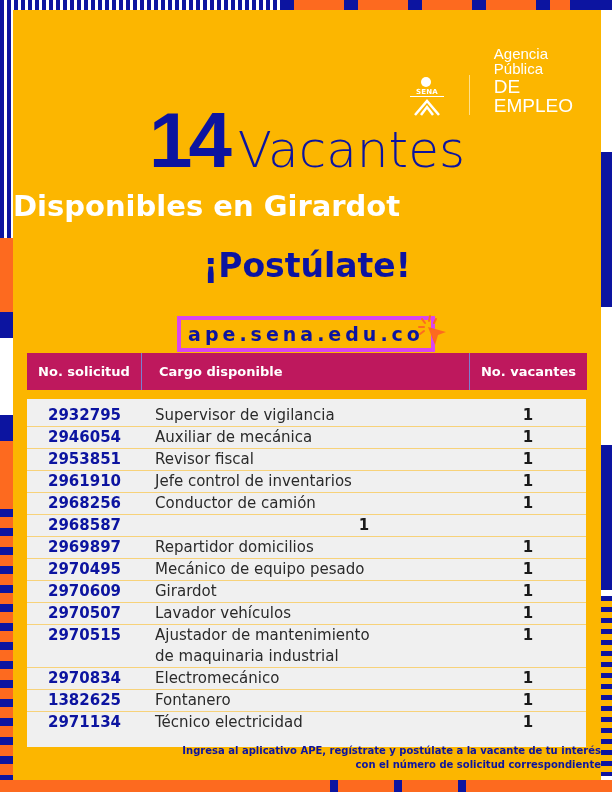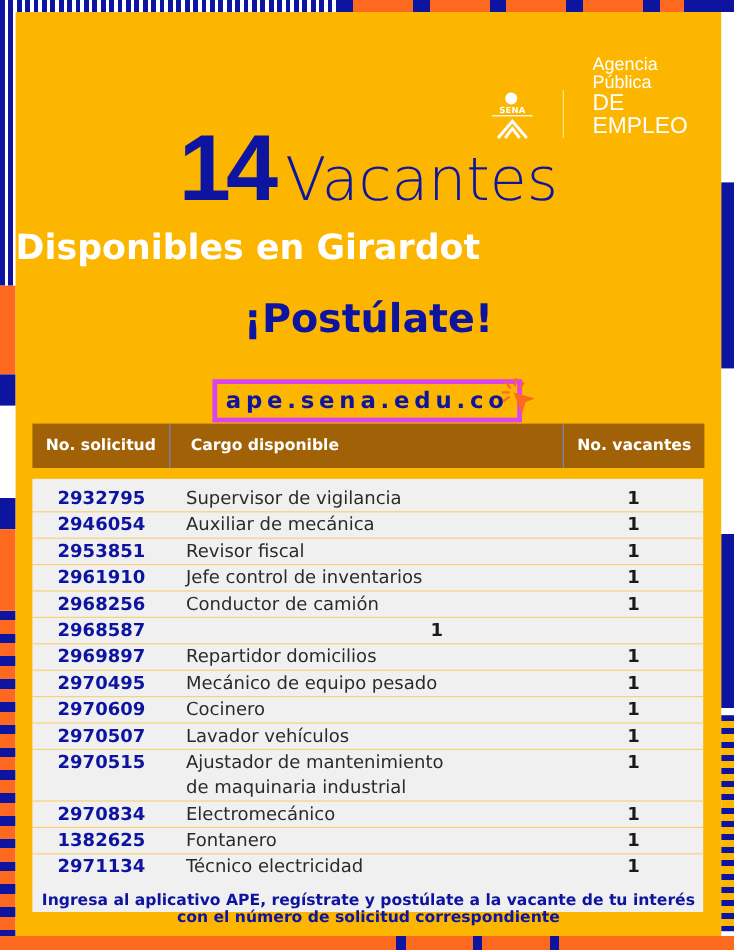--- a/index.html
+++ b/index.html
@@ -34,34 +34,34 @@
   .big-num { font-family: "Liberation Sans", sans-serif; font-weight: bold; font-size: 78px; letter-spacing: -4px; vertical-align: baseline; }
   .vacantes-word { font-family: "DejaVu Sans", sans-serif; font-weight: 200; font-size: 50px; margin-left: 10px; }
 
   .subhead { position: absolute; left: 0; width: 588px; top: 179px; text-align: left; color: #fff; font-weight: bold; font-size: 29px; }
   .cta { position: absolute; left: 0; width: 588px; top: 236px; text-align: center; color: #0c14a0; font-weight: bold; font-size: 33px; }
 
   .url-box { position: absolute; left: 164px; top: 284px; width: 258px; height: 36px; border: 4px solid #d946ef; display: flex; align-items: center; justify-content: center; color: #0c14a0; font-weight: bold; font-size: 19px; letter-spacing: 4px; margin-top: 22px; }
   .cursor-icon { position: absolute; left: 405px; top: 305px; }
 
   
-  .table-header { position: absolute; left: 14px; top: 343px; width: 560px; height: 37px; background: #a16207; display: flex; color: #fff; font-weight: bold; font-size: 13px; justify-content: center; }
+  .table-header { position: absolute; left: 14px; top: 343px; width: 560px; height: 37px; background: #be185d; display: flex; color: #fff; font-weight: bold; font-size: 13px; justify-content: center; }
   .th { display: flex; align-items: center; height: 100%; }
   .th.c1 { width: 115px; justify-content: center; border-right: 1px solid #7a80d0; }
   .th.c2 { width: 328px; padding-left: 17px; border-right: 1px solid #7a80d0; }
   .th.c3 { flex: 1; justify-content: center; }
 
-  .table-body { position: absolute; left: 14px; top: 389px; width: 559px; background: #f0f0f0; padding-top: 6px; padding-bottom: 27px; }
+  .table-body { position: absolute; left: 14px; top: 389px; width: 559px; background: #f0f0f0; padding-top: 6px; padding-bottom: 14px; }
   .row { display: flex; border-bottom: 1px solid #f7d27a; font-size: 15px; color: #2a2a2a; line-height: 21px; }
   .row:last-child { border-bottom: none; }
   .cell-id { width: 115px; text-align: center; color: #0c14a0; font-weight: bold; }
   .cell-job { width: 328px; padding-left: 13px; white-space: pre-line; }
   .cell-n { flex: 1; text-align: center; font-weight: bold; color: #1a1a1a; }
 
-  .footer-note { position: absolute; left: 0; top: 734px; width: 588px; text-align: center; color: #0c14a0; font-weight: bold; font-size: 13px; line-height: 14px; }
+  .footer-note { position: absolute; left: 0; top: 734px; width: 588px; text-align: right; color: #0c14a0; font-weight: bold; font-size: 10px; line-height: 14px; }
 </style>
 </head>
 <body>
 
 <div class="deco stripes-h" style="left:0;top:0;width:280px;height:10px;"></div>
 <div class="deco blocks-orange-blue" style="left:280px;top:0;width:290px;height:10px;background:repeating-linear-gradient(90deg,#0c14a0 0 14px,#fd6a1f 14px 64px);"></div>
 <div class="deco" style="left:570px;top:0;width:42px;height:10px;background:#0c14a0;"></div>
 <div class="deco stripes-v" style="left:0;top:0;width:13px;height:238px;"></div>
 <div class="deco" style="left:0;top:238px;width:13px;height:74px;background:#fd6a1f;"></div>
 <div class="deco" style="left:0;top:312px;width:13px;height:26px;background:#0c14a0;"></div>
@@ -153,21 +153,21 @@
         <div class="cell-job">Repartidor domicilios</div>
         <div class="cell-n">1</div>
       </div>
       <div class="row">
         <div class="cell-id">2970495</div>
         <div class="cell-job">Mecánico de equipo pesado</div>
         <div class="cell-n">1</div>
       </div>
       <div class="row">
         <div class="cell-id">2970609</div>
-        <div class="cell-job">Cocinero</div>
+        <div class="cell-job">Girardot</div>
         <div class="cell-n">1</div>
       </div>
       <div class="row">
         <div class="cell-id">2970507</div>
         <div class="cell-job">Lavador vehículos</div>
         <div class="cell-n">1</div>
       </div>
       <div class="row">
         <div class="cell-id">2970515</div>
         <div class="cell-job">Ajustador de mantenimiento

